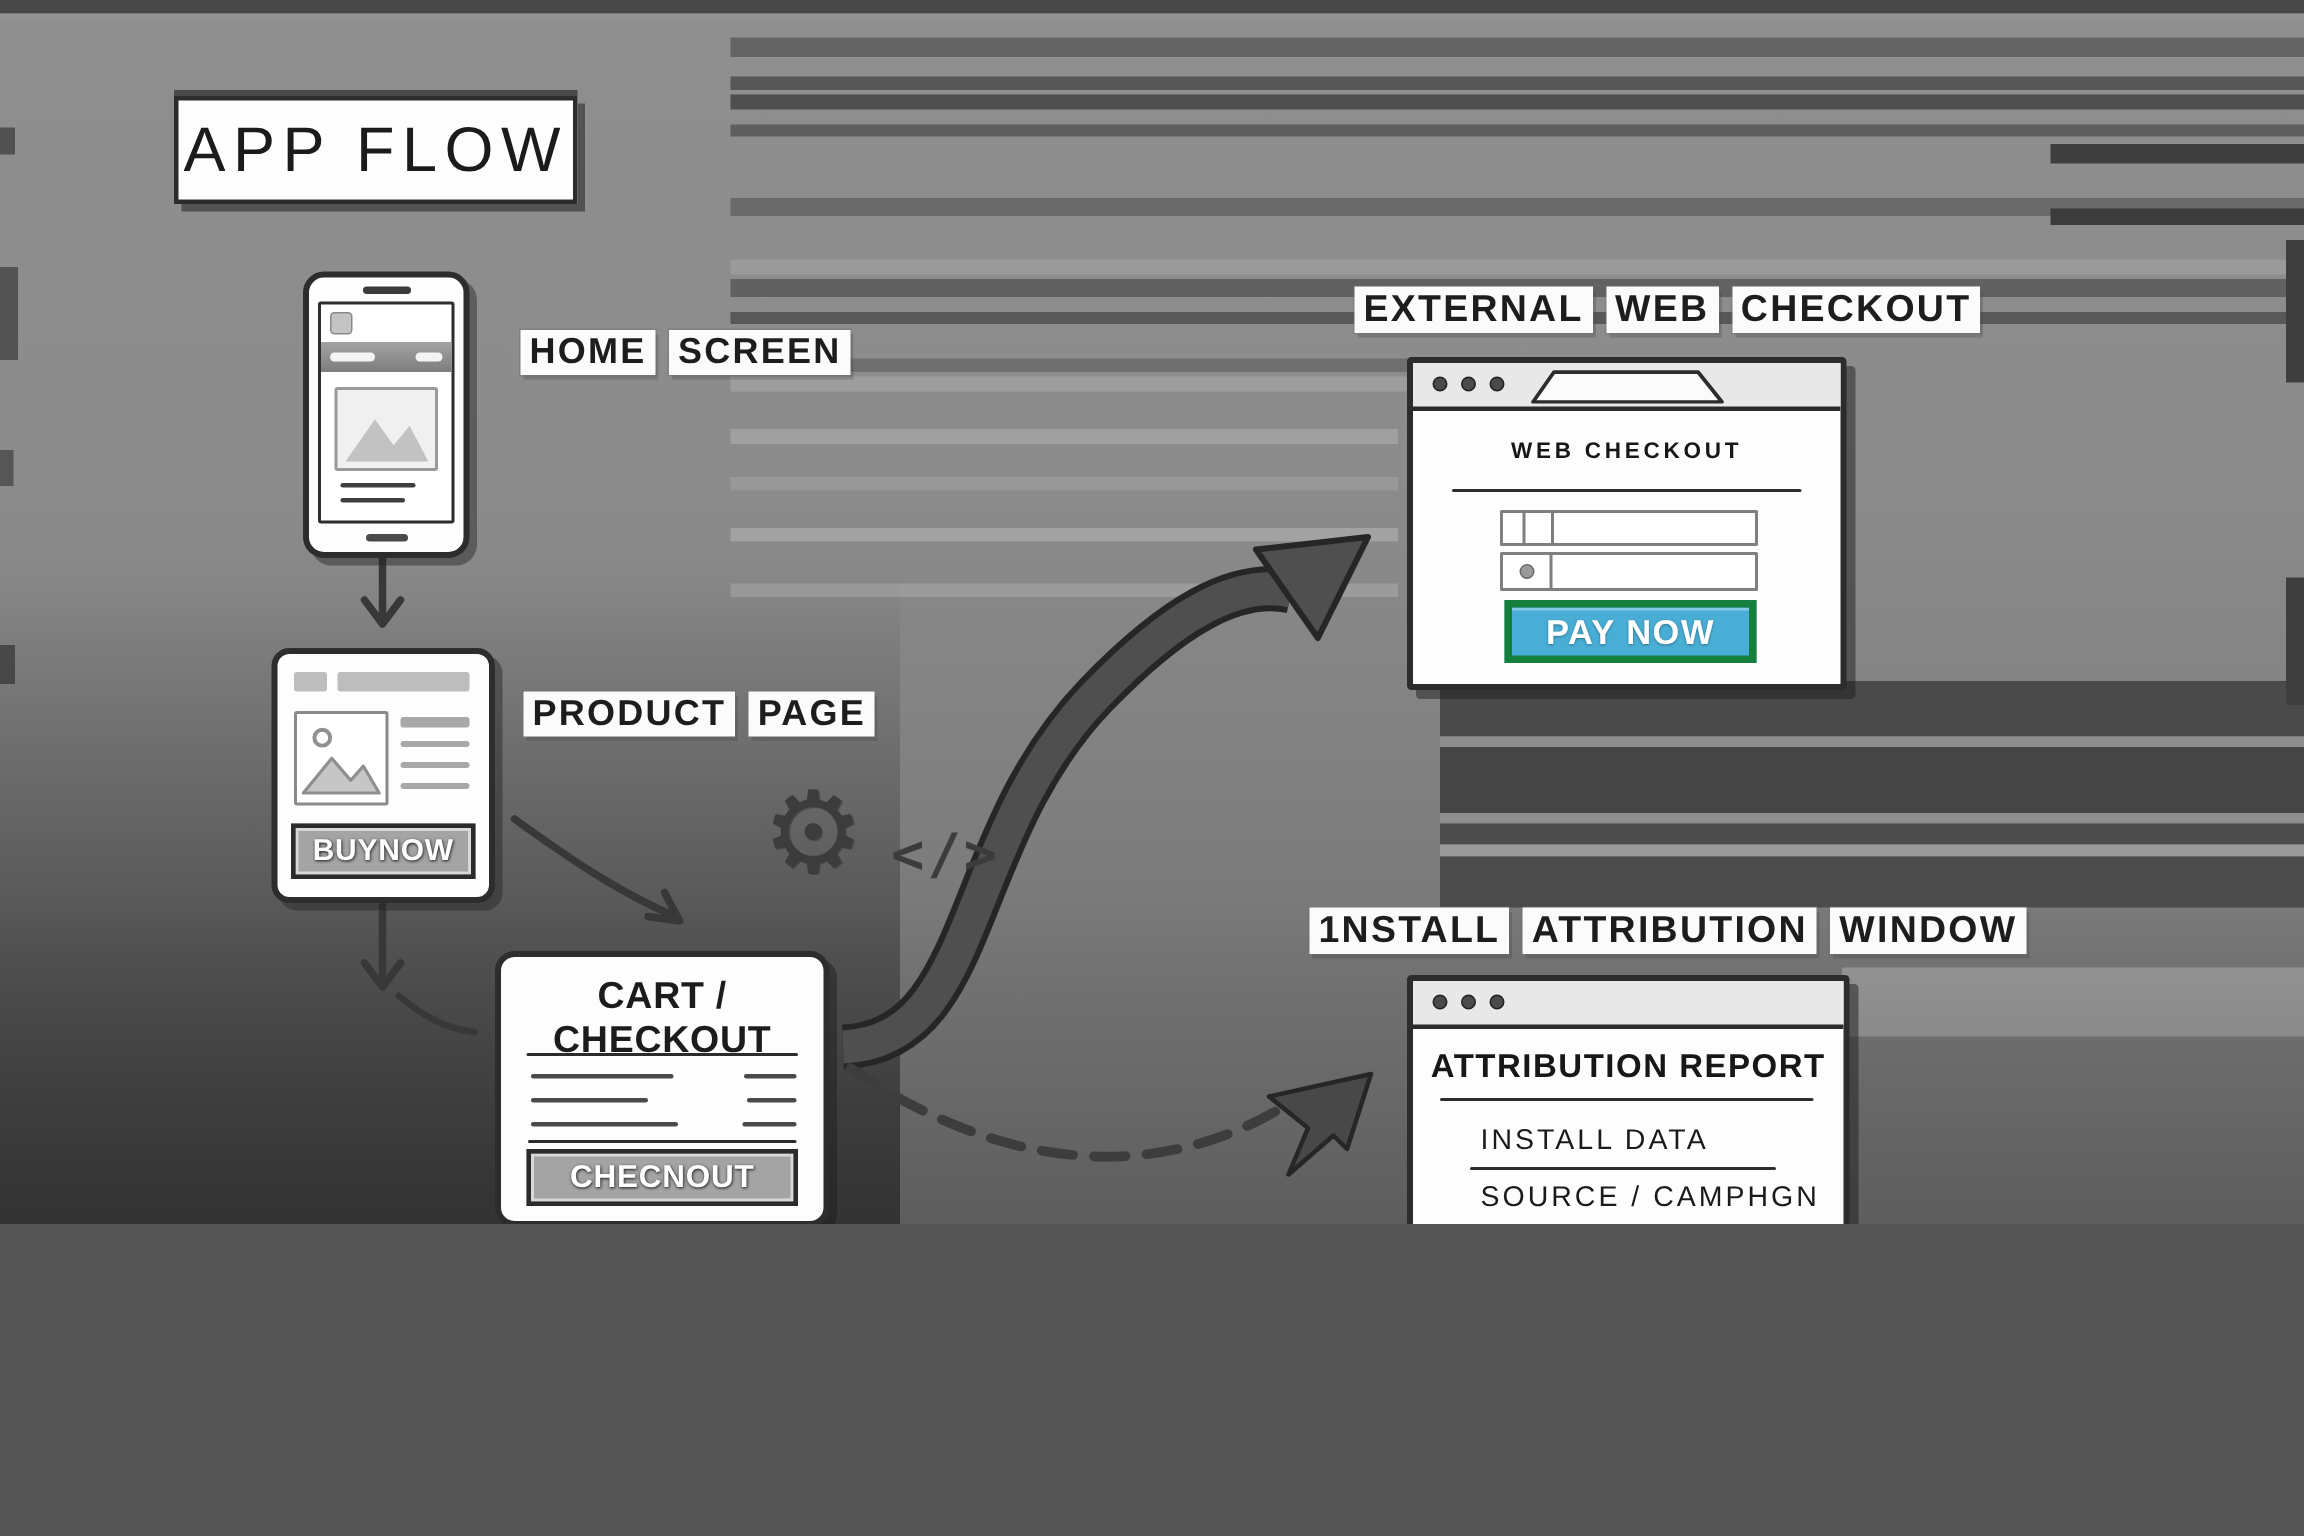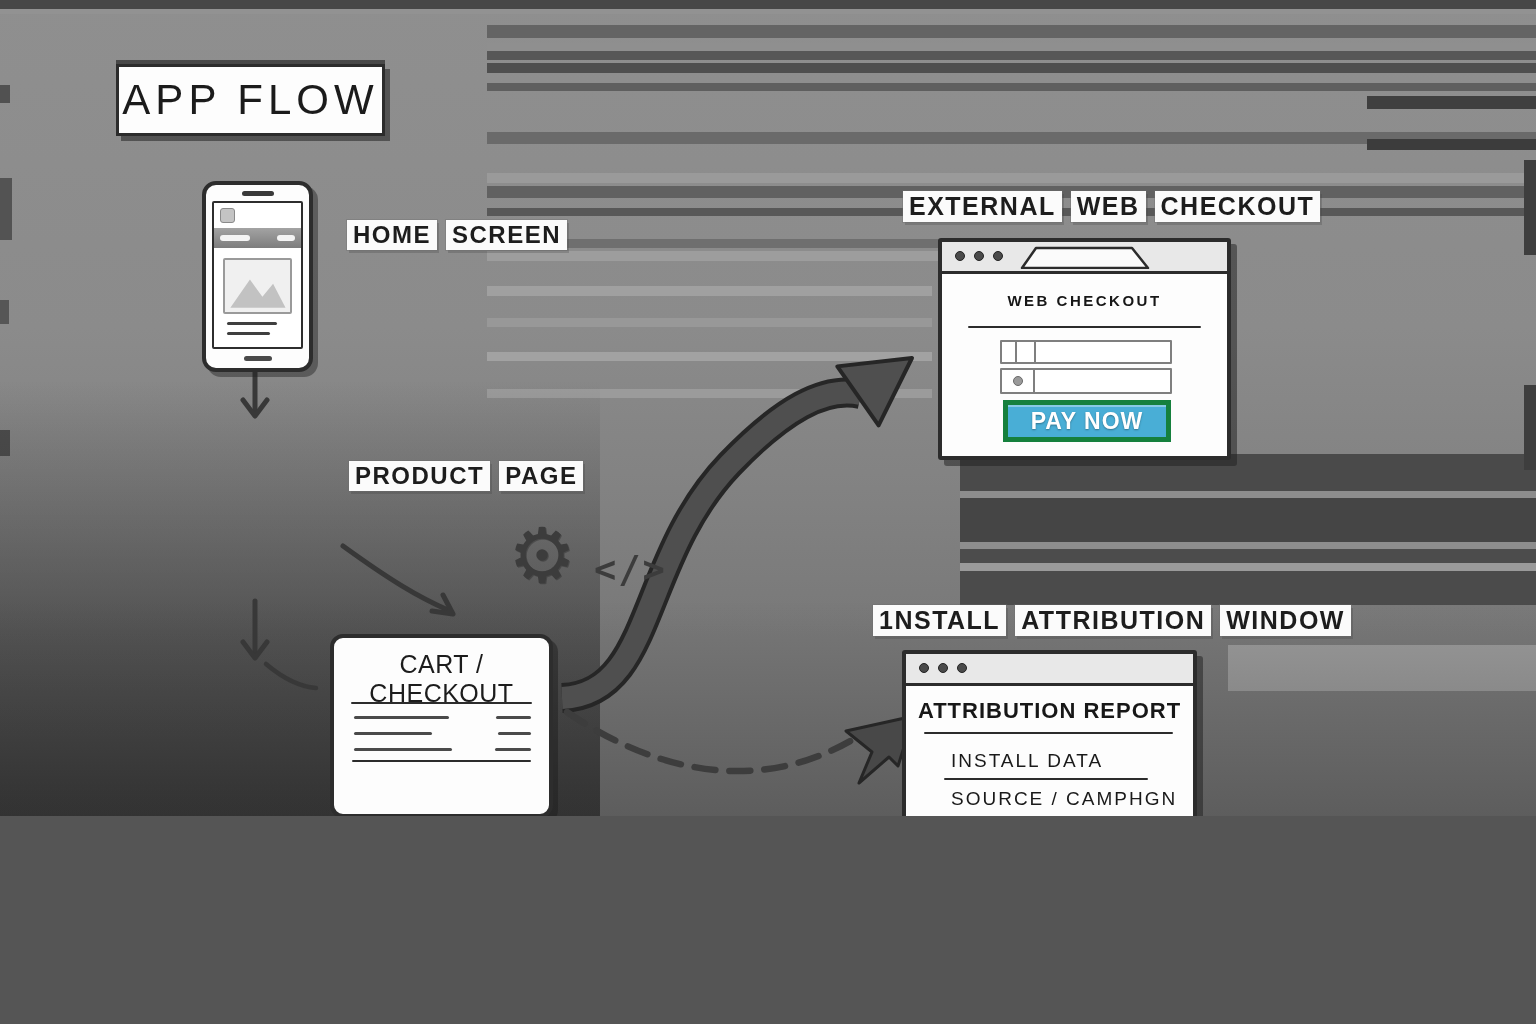--- a/index.html
+++ b/index.html
@@ -52,21 +52,21 @@
   .pcard .img{position:absolute;left:11px;top:38px;width:59px;height:59px;background:#fff;
     border:2.5px solid #8a8a8a;border-radius:2px;}
   .pcard .rl{position:absolute;background:#a8a8a8;border-radius:2px;}
   .btn-gray{background:#a4a4a4;border:3px solid #2b2b2b;box-shadow:inset 0 0 0 2px #d8d8d8;
     display:flex;align-items:center;justify-content:center;color:#fff;font-weight:800;
     text-shadow:0 1px 2px rgba(0,0,0,.6),1px 1px 2px rgba(0,0,0,.4);}
   .pcard .buy{position:absolute;left:9px;right:9px;bottom:12px;height:31px;font-size:20px;letter-spacing:.5px;}
   
   .cart{left:330px;top:634px;width:215px;height:176px;background:#fdfdfd;border:4px solid #2d2d2d;
     border-radius:13px;box-shadow:5px 5px 0 rgba(30,30,30,.5);}
-  .cart h2{margin:12px 0 17px;text-align:center;font-size:25px;font-weight:400;letter-spacing:.5px;color:#1c1c1c;}
+  .cart h2{margin:12px 0 17px;text-align:center;font-size:25px;font-weight:700;letter-spacing:.5px;color:#1c1c1c;}
   .rule{background:#2c2c2c;height:2px;border-radius:2px;}
   .cart .rule-a{position:absolute;left:17px;right:17px;top:64px;}
   .cart .row{position:absolute;left:20px;right:18px;display:flex;justify-content:space-between;}
   .cart .ln{height:3px;background:#4a4a4a;border-radius:2px;}
   .cart .rule-b{position:absolute;left:18px;right:18px;top:122px;}
   .cart .chk{position:absolute;left:17px;right:17px;bottom:10px;height:32px;font-size:21px;letter-spacing:.5px;}
   
   .window{background:#fdfdfd;border:4px solid #2c2c2c;border-radius:3px;box-shadow:6px 6px 0 rgba(30,30,30,.5);}
   .titlebar{position:absolute;left:0;right:0;top:0;height:29px;background:#e8e8e8;border-bottom:3px solid #2c2c2c;}
   .dots{position:absolute;left:13px;top:9px;display:flex;gap:9px;}
@@ -76,21 +76,21 @@
     font-weight:600;letter-spacing:2.5px;color:#171717;}
   .webwin .rule-h{position:absolute;left:26px;right:26px;top:84px;}
   .field{position:absolute;left:58px;width:168px;border:2px solid #7f7f7f;background:#fff;border-radius:1px;}
   .field .cell{position:absolute;top:0;bottom:0;border-right:2px solid #7f7f7f;}
   .field .fdot{position:absolute;left:11px;top:50%;transform:translate(0,-50%);width:8px;height:8px;
     border-radius:50%;background:#9a9a9a;border:1px solid #6a6a6a;}
   .pay{position:absolute;left:61px;width:158px;top:158px;height:32px;background:var(--accent,#49aed6);
     border:5px solid #15803d;display:flex;align-items:center;justify-content:center;color:#fff;
     font-weight:800;font-size:23px;letter-spacing:1px;box-shadow:inset 0 2px 0 rgba(255,255,255,.35);
     text-shadow:0 1px 2px rgba(0,0,0,.35);}
-  .attwin{left:902px;top:650px;width:287px;height:195px;}
+  .attwin{left:938px;top:650px;width:287px;height:195px;}
   .attwin h2{position:absolute;left:0;right:0;top:44px;margin:0;text-align:center;font-size:22px;
     font-weight:600;letter-spacing:1px;color:#171717;}
   .attwin .rule-h{position:absolute;left:18px;right:20px;top:78px;}
   .attwin .rowtxt{position:absolute;left:45px;font-size:19px;font-weight:500;letter-spacing:2px;color:#1a1a1a;}
   .attwin .rule-r1{position:absolute;left:38px;width:204px;top:124px;height:2px;}
   .attwin .rule-r2{position:absolute;left:38px;width:196px;top:162px;height:2.5px;}
   
   .gear{left:508px;top:518px;font-size:76px;color:#3c3c3c;line-height:1;
     text-shadow:1px 1px 0 rgba(20,20,20,.3);}
   .code{left:594px;top:548px;font-size:37px;font-weight:700;color:#3c3c3c;
@@ -200,20 +200,35 @@
       <div class="line1"></div>
       <div class="line2"></div>
     </div>
     <div class="homebar"></div>
   </div>
   <div class="abs tag" style="left:347px;top:220px;">
     <span>HOME</span>
     <span>SCREEN</span>
   </div>
 
+  <div class="abs pcard">
+    <div class="bar-s"></div>
+    <div class="bar-w"></div>
+    <div class="img">
+      <svg width="100%" height="100%" viewBox="0 0 56 56" preserveAspectRatio="none">
+        <circle cx="16" cy="15" r="5" fill="none" stroke="#8f8f8f" stroke-width="2.5"></circle>
+        <polygon points="4,50 22,28 34,42 42,33 52,50" fill="#c6c6c6" stroke="#8f8f8f" stroke-width="2" stroke-linejoin="round"></polygon>
+      </svg>
+    </div>
+    <div class="rl" style="left:82px;top:42px;width:46px;height:7px;"></div>
+    <div class="rl" style="left:82px;top:58px;width:46px;height:4px;"></div>
+    <div class="rl" style="left:82px;top:72px;width:46px;height:4px;"></div>
+    <div class="rl" style="left:82px;top:86px;width:46px;height:4px;"></div>
+    <div class="buy btn-gray">BUYNOW</div>
+  </div>
   <div class="abs tag" style="left:349px;top:461px;">
     <span>PRODUCT</span>
     <span>PAGE</span>
   </div>
 
   <div class="abs cart">
     <h2>CART / CHECKOUT</h2>
     <div class="rule rule-a"></div>
     <div class="row" style="top:78px;">
       <div class="ln" style="width:95px;"></div>
@@ -221,20 +236,21 @@
     </div>
     <div class="row" style="top:94px;">
       <div class="ln" style="width:78px;"></div>
       <div class="ln" style="width:33px;"></div>
     </div>
     <div class="row" style="top:110px;">
       <div class="ln" style="width:98px;"></div>
       <div class="ln" style="width:36px;"></div>
     </div>
     <div class="rule rule-b"></div>
+    <div class="chk btn-gray">CHECNOUT</div>
   </div>
 
   <div class="abs gear">⚙</div>
   <div class="abs code">&lt;/&gt;</div>
 
   <div class="abs tag big" style="left:903px;top:191px;">
     <span>EXTERNAL</span>
     <span>WEB</span>
     <span>CHECKOUT</span>
   </div>

